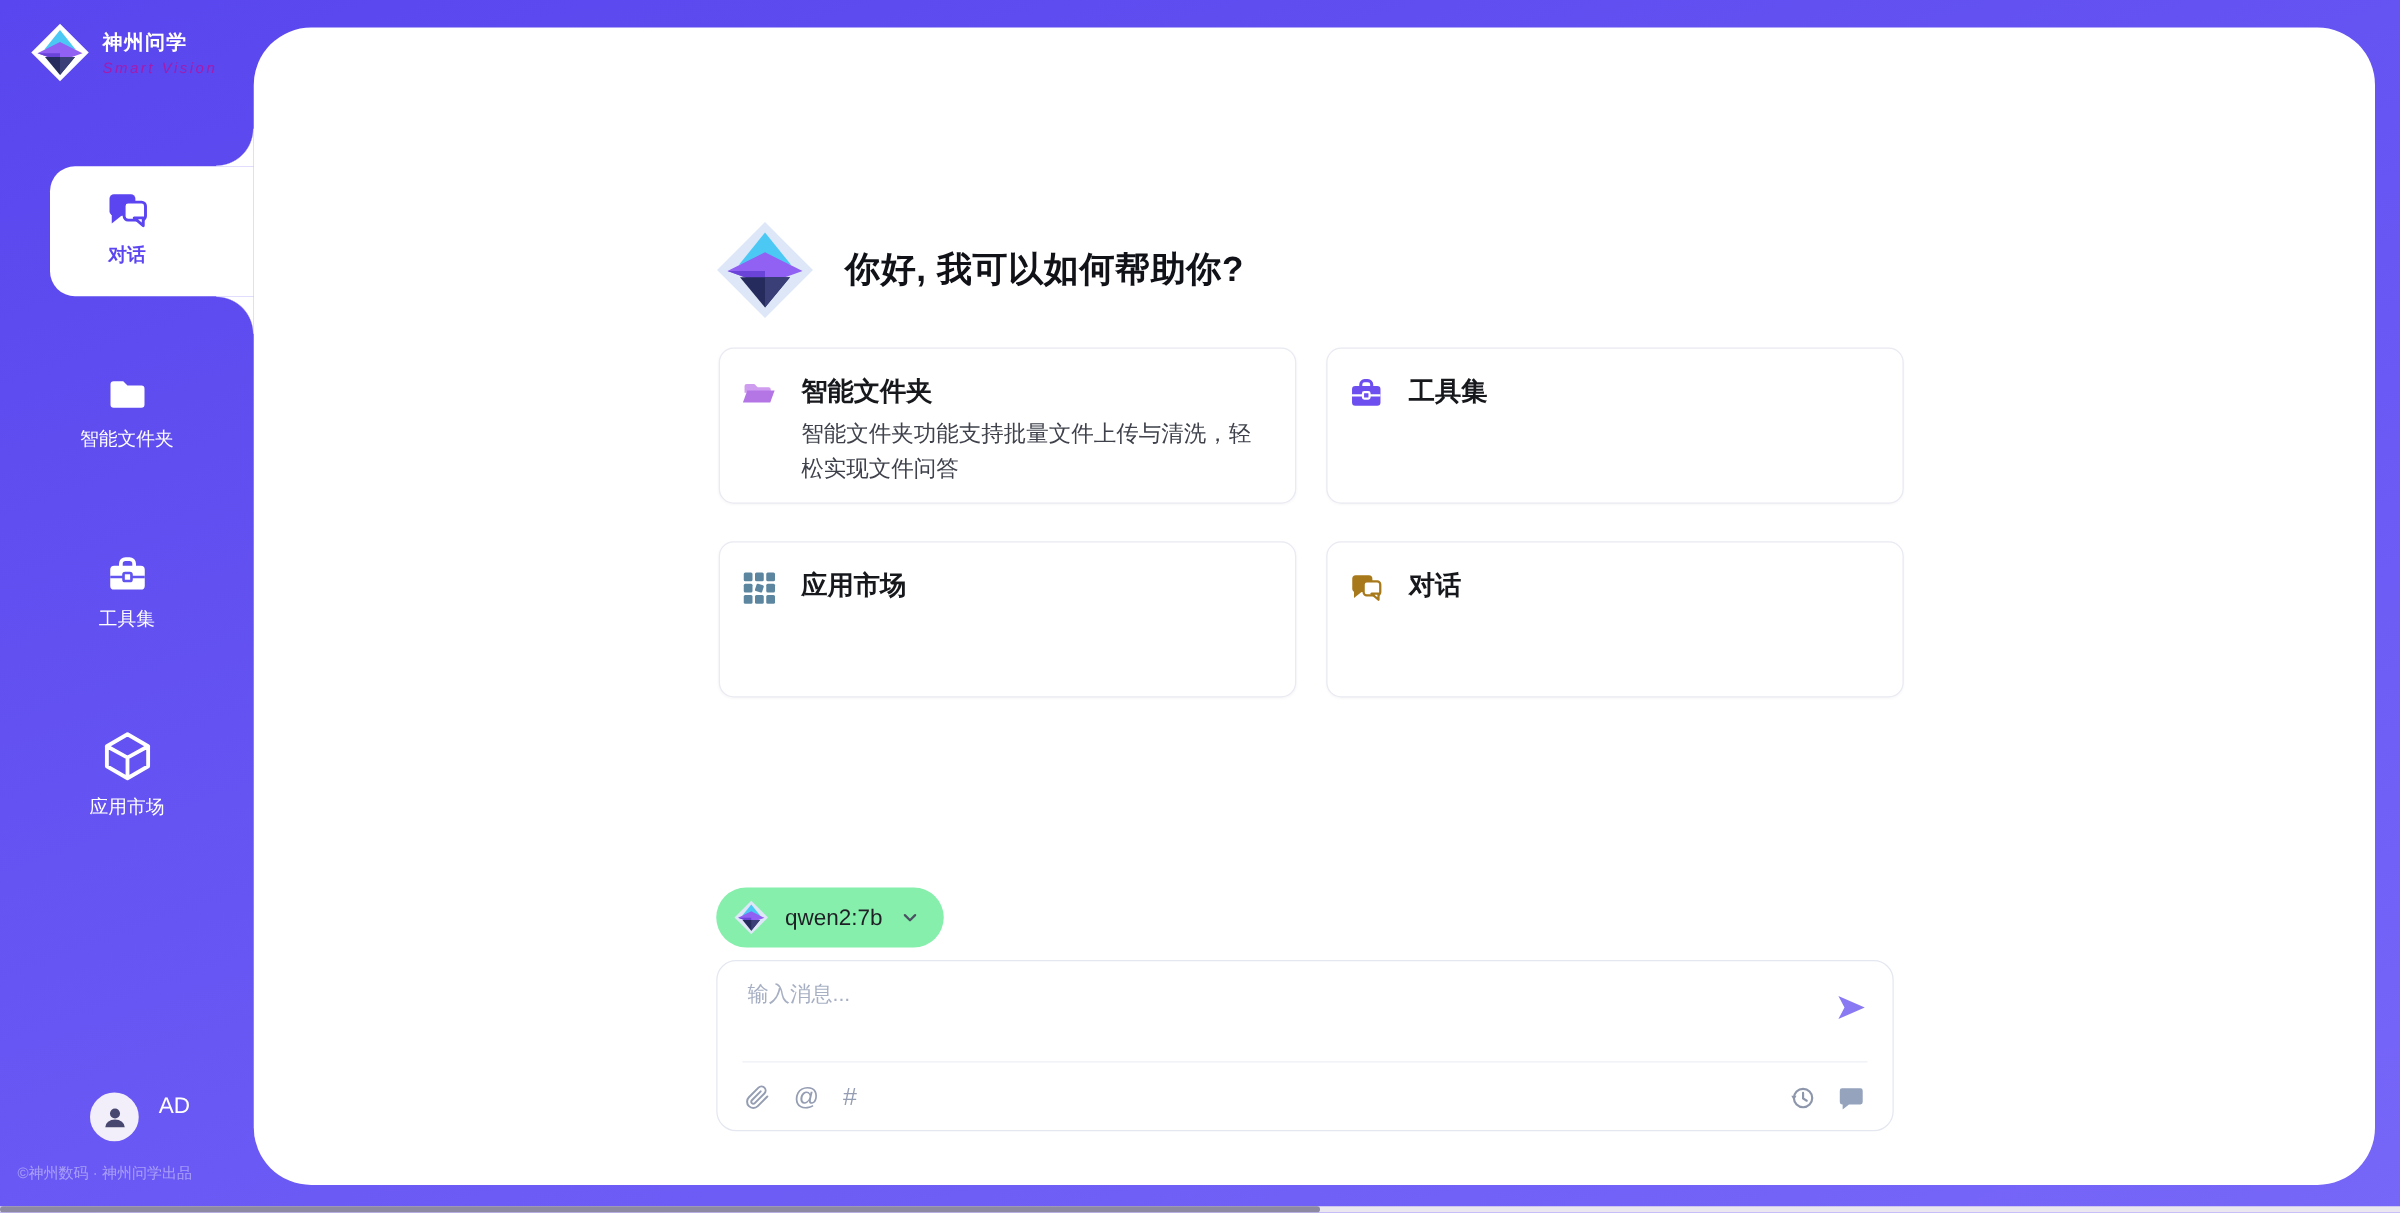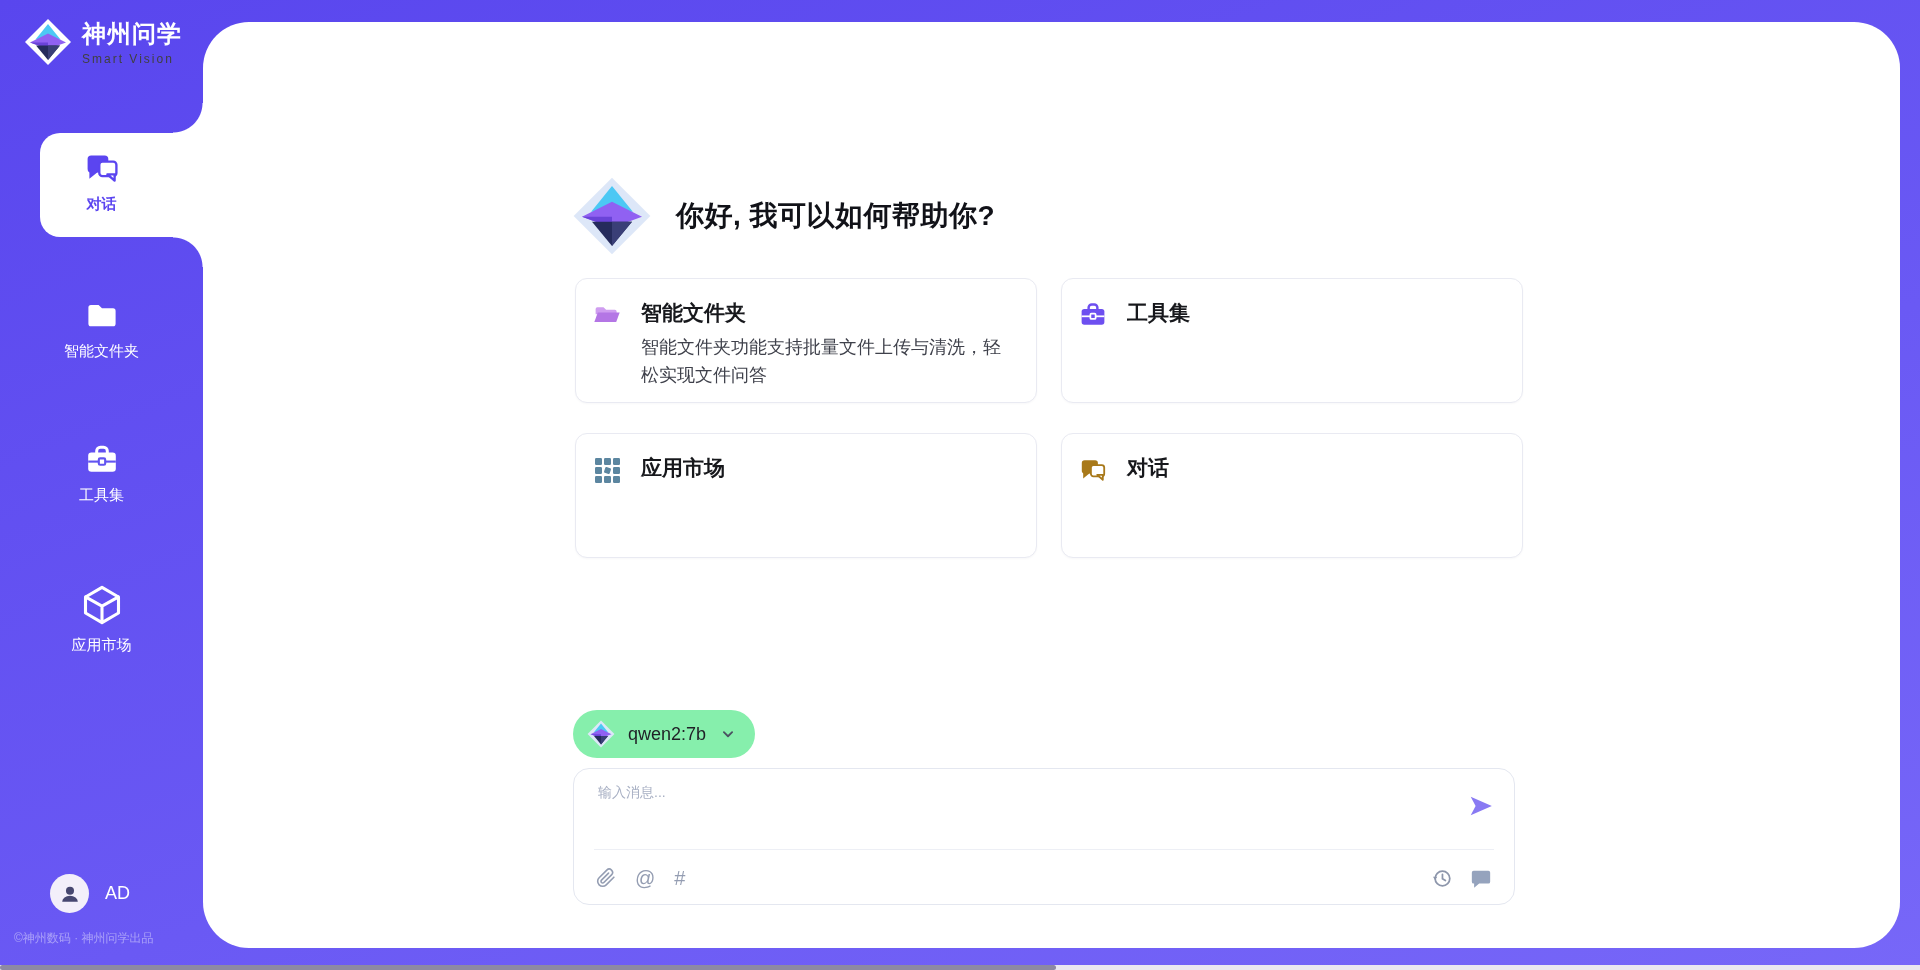--- a/index.html
+++ b/index.html
@@ -14,39 +14,39 @@
   
   .main-sheet {
     position:absolute; left:203px; top:22px; width:1697px; height:926px;
     background:#ffffff; border-radius:46px;
   }
 
   
   .sidebar { position:absolute; left:0; top:0; width:203px; height:970px; }
   .brand { position:absolute; left:24px; top:18px; display:flex; align-items:center; gap:10px; }
   .brand-logo { width:48px; height:48px; }
-  .brand-name { font-size:24px; font-weight:bold; color:#ffffff; letter-spacing:1px; }
-  .brand-sub { font-size:12px; color:#404040; letter-spacing:2px; margin-top:2px; }
+  .brand-name { font-size:16px; font-weight:bold; color:#ffffff; letter-spacing:1px; }
+  .brand-sub { font-size:12px; color:#a21caf; letter-spacing:2px; margin-top:2px;font-style:italic; }
 
   
   .tab-bg { position:absolute; left:40px; top:133px; width:163px; height:104px;
     background:#fff; border-radius:20px 0 0 20px; }
   .fillet-top { position:absolute; left:173px; top:103px; width:30px; height:30px;
     background:radial-gradient(circle 30px at 0 0, rgba(0,0,0,0) 29px, #fff 30px); }
   .fillet-bottom { position:absolute; left:173px; top:237px; width:30px; height:30px;
     background:radial-gradient(circle 30px at 0 100%, rgba(0,0,0,0) 29px, #fff 30px); }
 
   .nav-item { position:absolute; left:0; width:203px; display:flex; flex-direction:column;
     align-items:center; gap:9px; cursor:pointer; }
   .nav-label { font-size:15px; color:#ffffff; }
   .nav-item.active .nav-label { color:#5b45f0; font-weight:bold; }
   .nav-icon { color:#ffffff; }
   .nav-item.active .nav-icon { color:#5b45f0; }
 
-  .user-row { position:absolute; left:50px; top:874px; display:flex; align-items:center; gap:16px; cursor:pointer; }
+  .user-row { position:absolute; left:72px; top:874px; display:flex; gap:16px; cursor:pointer; }
   .avatar { width:39px; height:39px; border-radius:50%; background:#f3effa; display:flex;
     align-items:center; justify-content:center; }
   .user-name { font-size:18px; color:#ffffff; }
   .side-footer { position:absolute; left:14px; top:930px; font-size:12px; color:rgba(255,255,255,0.42); }
 
   
   .greeting { position:absolute; left:572px; top:176px; display:flex; align-items:center; gap:24px; }
   .greeting-logo { width:80px; height:80px; }
   .greeting-text { font-size:28px; font-weight:bold; color:#111218; letter-spacing:0.5px; }
 
@@ -61,21 +61,21 @@
 
   .model-pill { position:absolute; left:573px; top:710px; height:48px; border-radius:24px;
     background:#86efac; display:flex; align-items:center; gap:13px; padding:0 18px 0 14px; cursor:pointer; }
   .pill-logo { width:28px; height:28px; }
   .pill-text { font-size:18px; color:#1f2026; }
   .pill-chevron { color:#4b5162; }
 
   .composer { position:absolute; left:573px; top:768px; width:942px; height:137px;
     background:#fff; border:1px solid #e4e7f0; border-radius:16px; }
   .composer-input { position:absolute; left:24px; top:15px; width:850px; height:58px;
-    border:none; outline:none; resize:none; font-family:inherit; font-size:14px; color:#333; background:transparent; }
+    border:none; outline:none; resize:none; font-family:inherit; font-size:17px; color:#333; background:transparent; }
   .composer-input::placeholder { color:#a7afc3; }
   .send-btn { position:absolute; right:20px; top:24px; width:26px; height:26px; color:#897af3; cursor:pointer; }
   .composer-divider { position:absolute; left:20px; right:20px; top:80px; border-top:1px solid #edeff5; }
   .composer-bottom { position:absolute; left:0; right:0; top:81px; height:55px;
     display:flex; align-items:center; padding:0 22px; gap:19px; }
   .tool-icon { color:#949db2; cursor:pointer; display:flex; align-items:center; }
   .glyph-icon { font-size:20px; color:#949db2; cursor:pointer; line-height:1; }
   .right-tools { margin-left:auto; display:flex; align-items:center; gap:17px; }
 
   

